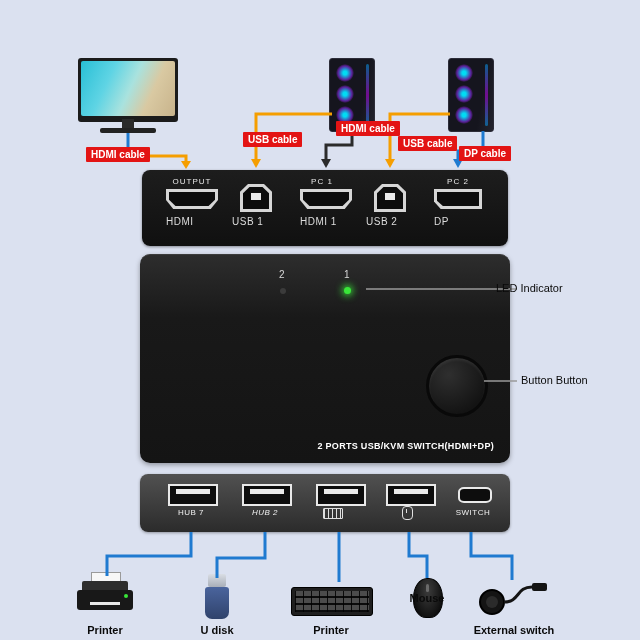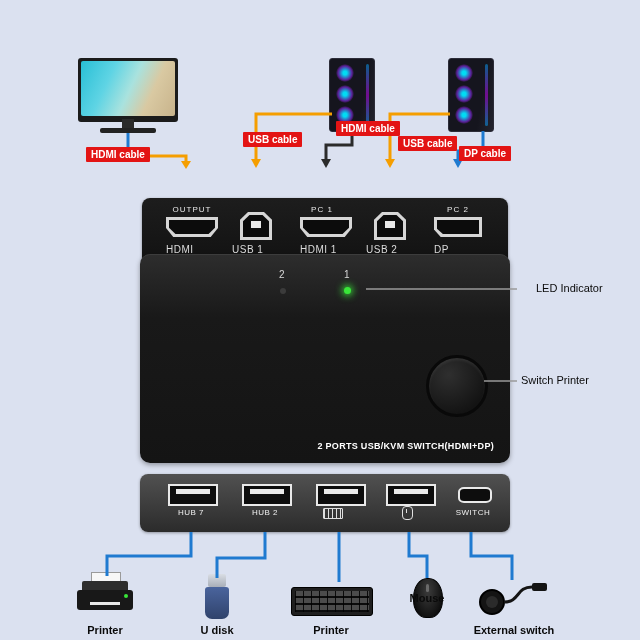--- a/index.html
+++ b/index.html
@@ -35,21 +35,21 @@
     z-index:6;background:#e31414;color:#fff;font-size:10px;font-weight:bold;
     padding:2px 5px;white-space:nowrap;border-radius:1px;
   }
   .lbl-mon{left:86px;top:147px;}
   .lbl-usb1{left:243px;top:132px;}
   .lbl-hdmi1{left:336px;top:121px;}
   .lbl-usb2{left:398px;top:136px;}
   .lbl-dp{left:459px;top:146px;}
   
   .rear{left:142px;top:170px;width:366px;height:76px;background:linear-gradient(#1d1d1d,#101010);
-    border-radius:8px;box-shadow:0 1px 3px rgba(0,0,0,.4);margin-top:28px;}
+    border-radius:8px;box-shadow:0 1px 3px rgba(0,0,0,.4);}
   .ptext{position:absolute;color:#e8e8e8;font-size:8px;letter-spacing:1px;text-align:center;}
   .plabel{position:absolute;color:#dcdcdc;font-size:10px;letter-spacing:.5px;}
   .port-hdmi{position:absolute;background:#d6d6d6;
     clip-path:polygon(0 0,100% 0,100% 55%,86% 100%,14% 100%,0 55%);}
   .port-hdmi .in{position:absolute;left:3px;top:3px;right:3px;bottom:3px;background:#0c0c0c;
     clip-path:polygon(0 0,100% 0,100% 55%,86% 100%,14% 100%,0 55%);}
   .port-usbb{position:absolute;background:#d6d6d6;
     clip-path:polygon(25% 0,75% 0,100% 28%,100% 100%,0 100%,0 28%);}
   .port-usbb .in{position:absolute;left:3px;top:3px;right:3px;bottom:3px;background:#0c0c0c;
     clip-path:polygon(25% 0,75% 0,100% 28%,100% 100%,0 100%,0 28%);}
@@ -68,21 +68,21 @@
     box-shadow:0 0 7px 2px rgba(57,230,57,.85);}
   .logo{position:absolute;left:0;top:80px;width:100%;text-align:center;
     font-style:italic;font-weight:bold;font-size:24px;color:#fff;letter-spacing:1px;}
   .logo .k{color:#f7a600;font-size:28px;}
   .switch-btn{position:absolute;left:286px;top:100px;width:56px;height:56px;border-radius:50%;
     background:radial-gradient(circle at 35% 30%,#2f2f2f,#131313 75%);
     border:3px solid #090909;box-shadow:inset 0 2px 3px rgba(255,255,255,.08);}
   .model{position:absolute;right:16px;top:186px;color:#fff;font-size:9px;font-weight:bold;letter-spacing:.3px;}
   
   .callout{z-index:6;color:#0a0a0a;font-size:11px;white-space:nowrap;}
-  .co-led{left:536px;top:282px;text-align:right;}
+  .co-led{left:496px;top:282px;text-align:right;}
   .co-btn{left:521px;top:374px;}
   
   .bottom{left:140px;top:474px;width:370px;height:58px;
     background:linear-gradient(#515151,#2b2b2b);border-radius:8px;box-shadow:0 1px 3px rgba(0,0,0,.35);}
   .usba{position:absolute;width:46px;height:18px;background:#0d0d0d;border:2px solid #e9e9e9;}
   .usba .tongue{position:absolute;left:6px;top:3px;right:6px;height:5px;background:#e9e9e9;}
   .micro{position:absolute;width:30px;height:12px;background:#0d0d0d;border:2px solid #e9e9e9;border-radius:6px/5px;}
   .blabel{position:absolute;color:#f0f0f0;font-size:8px;letter-spacing:.5px;text-align:center;}
   .kb-icon{position:absolute;left:183px;top:34px;width:18px;height:9px;border:1px solid #e0e0e0;border-radius:1px;
     background:repeating-linear-gradient(90deg,#e0e0e0 0 1px,transparent 1px 4px);}
@@ -188,21 +188,21 @@
         <div class="tongue"></div>
       </div>
     <div class="usba" style="left:176px;top:10px;">
         <div class="tongue"></div>
       </div>
     <div class="usba" style="left:246px;top:10px;">
         <div class="tongue"></div>
       </div>
     <div class="micro" style="left:318px;top:13px;"></div>
     <div class="blabel" style="left:28px;top:34px;width:46px;">HUB 7</div>
-    <div class="blabel" style="left:102px;top:34px;width:46px;">HUB 2</div>
+    <div class="blabel" style="left:102px;top:34px;width:46px;font-style:italic;">HUB 2</div>
     <div class="kb-icon"></div>
     <div class="ms-icon">
         <i></i>
       </div>
     <div class="blabel" style="left:310px;top:34px;width:46px;">SWITCH</div>
   </div>
 
   <svg class="wires" viewBox="0 0 640 640">
 
     <polyline points="128,133 128,157" fill="none" stroke="#1f7ad0" stroke-width="3"></polyline>
@@ -231,21 +231,21 @@
     <line x1="484" y1="381" x2="517" y2="381" stroke="#9a9a9a" stroke-width="1.5"></line>
   </svg>
 
   <div class="abs cable-label lbl-mon">HDMI cable</div>
   <div class="abs cable-label lbl-usb1">USB cable</div>
   <div class="abs cable-label lbl-hdmi1">HDMI cable</div>
   <div class="abs cable-label lbl-usb2">USB cable</div>
   <div class="abs cable-label lbl-dp">DP cable</div>
 
   <div class="abs callout co-led">LED Indicator</div>
-  <div class="abs callout co-btn">Switch Printer</div>
+  <div class="abs callout co-btn">Button Button</div>
 
   <div class="abs printer">
     <div class="paper"></div>
       <div class="top"></div>
       <div class="body"></div>
       <div class="slot"></div>
       <div class="btn"></div>
   </div>
   <div class="abs udisk">
     <div class="cap"></div>

